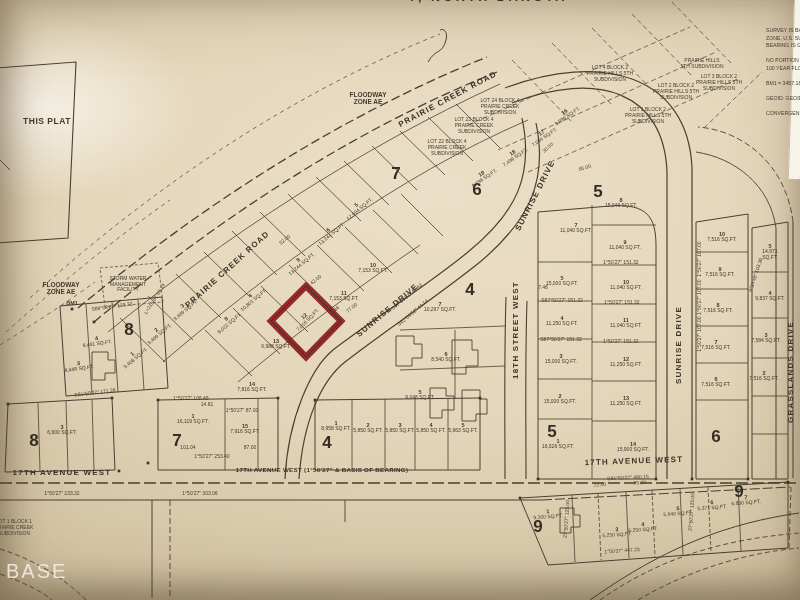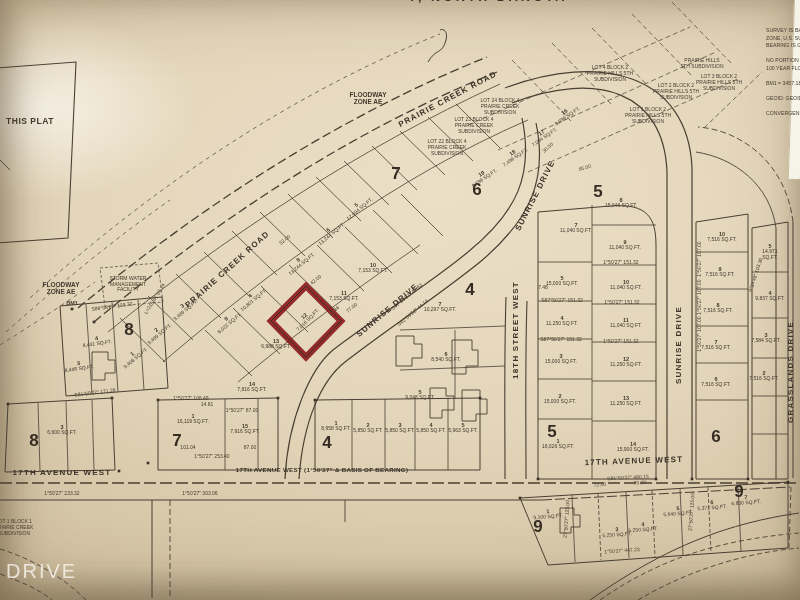--- a/index.html
+++ b/index.html
@@ -193,21 +193,21 @@
         <div>17TH AVENUE WEST</div>
       </div>
       <div class="lbl k-zone" style="left: 368px; top: 98px; transform: translate(-50%, -50%) rotate(0deg);"><div>FLOODWAY
 ZONE AE</div></div>
       <div class="lbl k-zone" style="left: 61px; top: 288px; transform: translate(-50%, -50%) rotate(0deg);"><div>FLOODWAY
 ZONE AE</div></div>
       <div class="lbl k-annot" style="left: 128px; top: 284px; transform: translate(-50%, -50%) rotate(0deg);"><div>STORM WATER
 MANAGEMENT
 FACILITY</div></div>
       <div class="lbl k-bm" style="left: 72px; top: 303px; transform: translate(-50%, -50%) rotate(0deg);"><div>BM1</div></div>
-      <div class="lbl k-this" style="left: 30px; top: 122px; transform: translate(-50%, -50%) rotate(0deg);">
+      <div class="lbl k-this" style="left: 47px; top: 122px; transform: translate(-50%, -50%) rotate(0deg);">
         <div>THIS PLAT</div>
       </div>
       <div class="lbl k-blocknum" style="left: 396px; top: 174px; transform: translate(-50%, -50%) rotate(0deg);"><div>7</div></div>
       <div class="lbl k-blocknum" style="left: 477px; top: 190px; transform: translate(-50%, -50%) rotate(0deg);"><div>6</div></div>
       <div class="lbl k-blocknum" style="left: 598px; top: 192px; transform: translate(-50%, -50%) rotate(0deg);"><div>5</div></div>
       <div class="lbl k-blocknum" style="left: 470px; top: 290px; transform: translate(-50%, -50%) rotate(0deg);"><div>4</div></div>
       <div class="lbl k-blocknum" style="left: 129px; top: 330px; transform: translate(-50%, -50%) rotate(0deg);"><div>8</div></div>
       <div class="lbl k-blocknum" style="left: 34px; top: 441px; transform: translate(-50%, -50%) rotate(0deg);"><div>8</div></div>
       <div class="lbl k-blocknum" style="left: 177px; top: 441px; transform: translate(-50%, -50%) rotate(0deg);"><div>7</div></div>
       <div class="lbl k-blocknum" style="left: 327px; top: 443px; transform: translate(-50%, -50%) rotate(0deg);"><div>4</div></div>
@@ -398,14 +398,14 @@
 SUBDIVISION</div></div>
       <div class="lbl k-adj" style="left: 648px; top: 116px; transform: translate(-50%, -50%) rotate(0deg);"><div>LOT 1 BLOCK 2
 PRAIRIE HILLS 5TH
 SUBDIVISION</div></div>
       <div class="lbl k-adj" style="left: 702px; top: 64px; transform: translate(-50%, -50%) rotate(0deg);"><div>PRAIRIE HILLS
 5TH SUBDIVISION</div></div>
       <div class="lbl k-adj" style="left: 14px; top: 528px; transform: translate(-50%, -50%) rotate(0deg);"><div>LOT 1 BLOCK 1
 PRAIRIE CREEK
 SUBDIVISION</div></div>
     </div>
-  <div class="watermark">DRIVE</div>
+  <div class="watermark">BASE</div>
 </div>
 
 </body></html>

